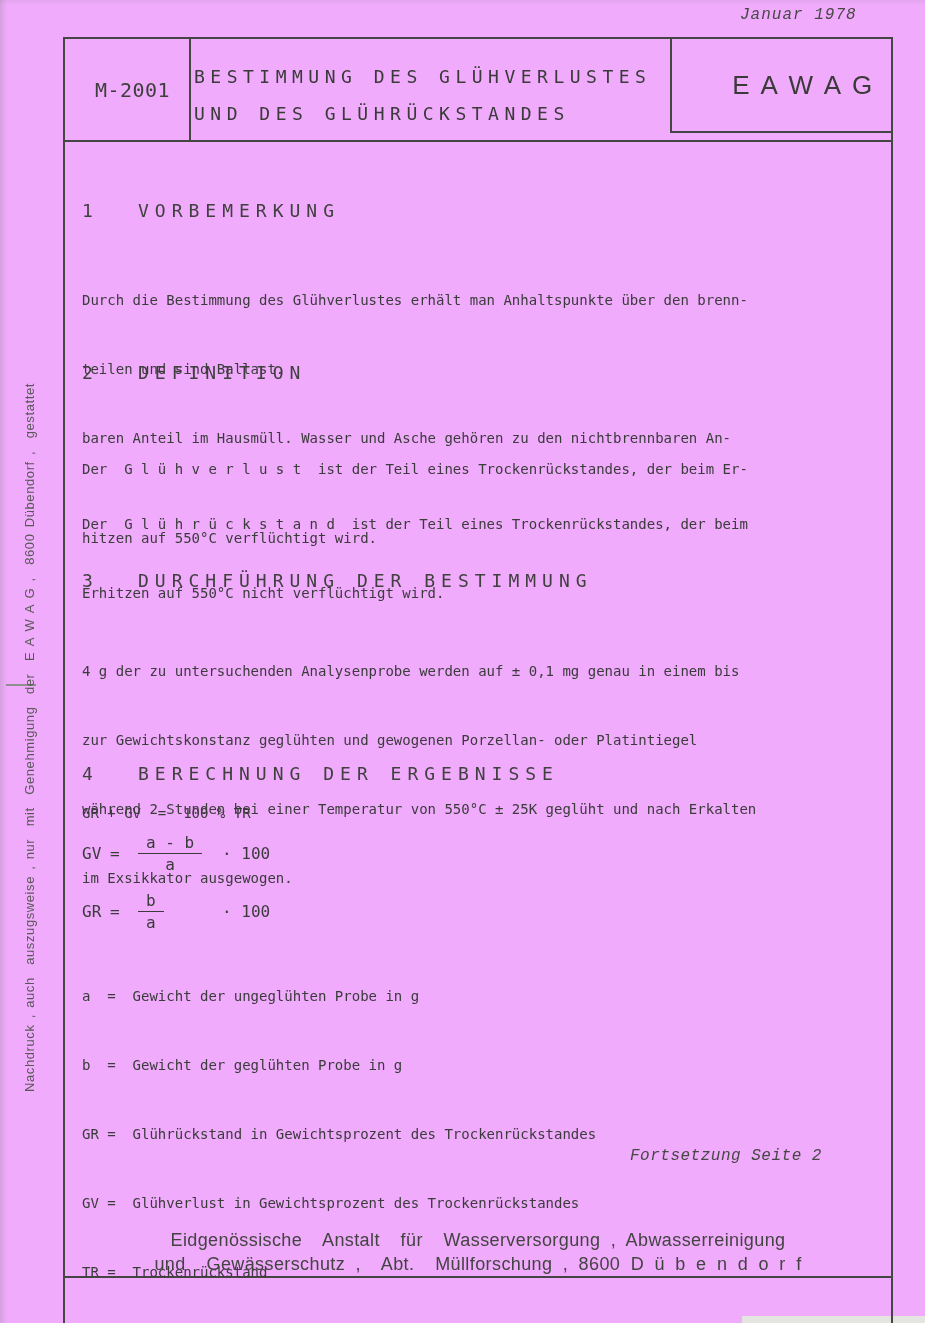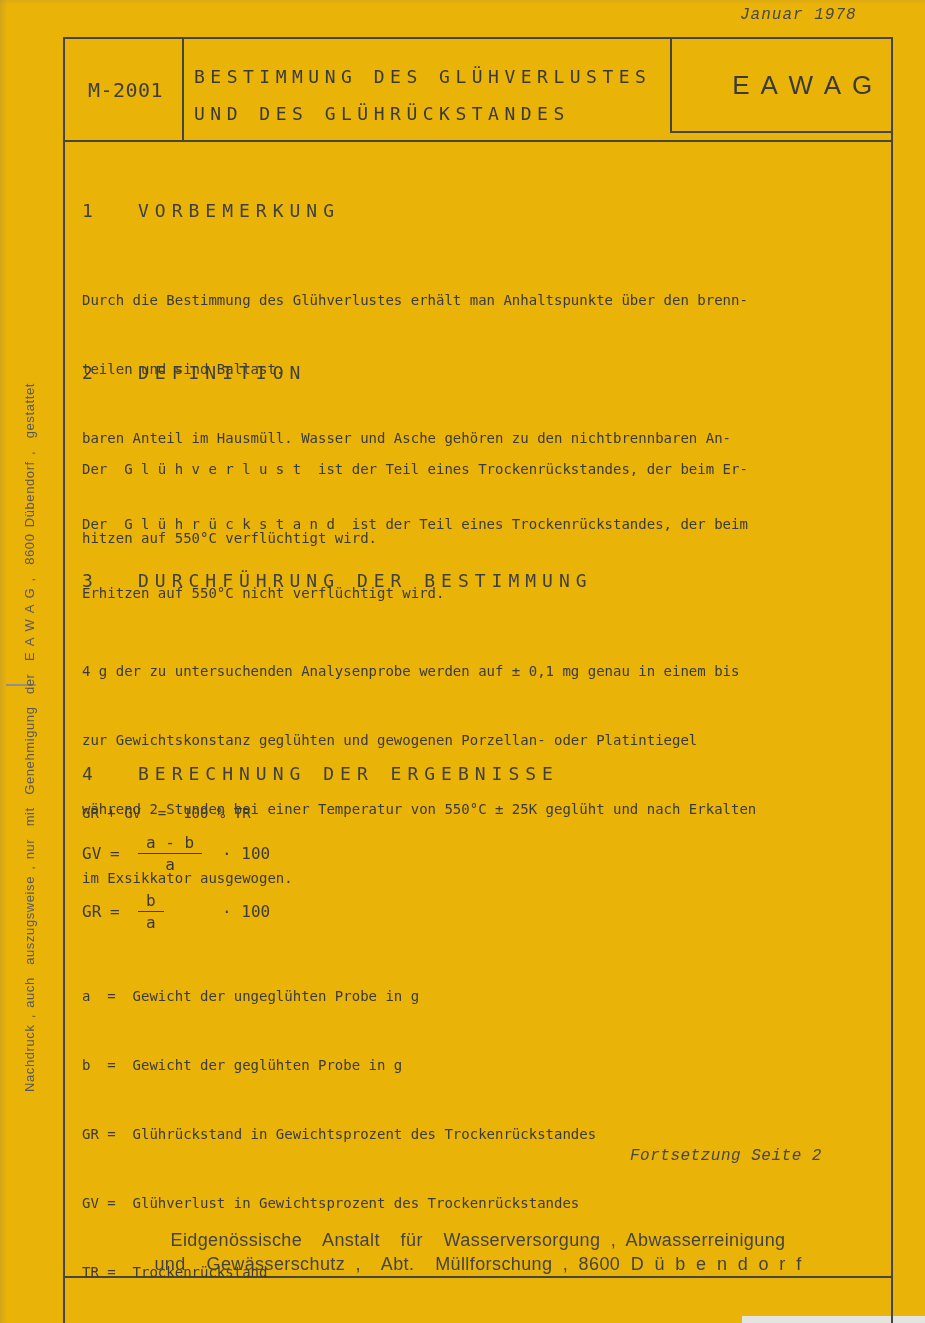--- a/index.html
+++ b/index.html
@@ -1,18 +1,18 @@
 <!DOCTYPE html>
 <html><head>
 <meta charset="utf-8">
 <style>
   html,body { margin:0; padding:0; background:#e9e9e6; }
   .page {
     position:relative; width:925px; height:1323px; margin:0 auto;
-    background:#eab308; overflow:hidden;
+    background:#f0abfc; overflow:hidden;
     font-family:"DejaVu Sans Mono", monospace; color:#3b3b3b;
   }
   
   .edge-left { position:absolute; left:0; top:0; width:7px; height:100%;
     background:linear-gradient(to right, rgba(110,110,105,0.20), rgba(110,110,105,0)); }
   .edge-top { position:absolute; left:0; top:0; width:100%; height:5px;
     background:linear-gradient(to bottom, rgba(110,110,105,0.10), rgba(110,110,105,0)); }
   .corner-patch { position:absolute; left:742px; top:1316px; width:183px; height:7px; background:#e4e4e0; }
   .fold-mark { position:absolute; left:6px; top:684px; width:30px; height:2px; background:#8f8f8d; }
 
@@ -24,21 +24,21 @@
 
   
   .frame { position:absolute; left:63px; top:37px; width:830px; height:1241px;
     border:2px solid #454543; box-sizing:border-box; }
   .ext-line { position:absolute; width:2px; background:#454543; top:1276px; height:47px; }
   .ext-left { left:63px; } .ext-right { left:891px; }
 
   
   .header-row { position:absolute; left:0; top:0; width:100%; height:101px;
     border-bottom:2px solid #454543; box-sizing:content-box; }
-  .num-cell { position:absolute; left:4px; top:0; width:113px; height:101px;
+  .num-cell { position:absolute; left:11px; top:0; width:113px; height:101px;
     border-right:2px solid #454543; display:flex; align-items:center; justify-content:center; }
   .doc-number { font-size:20px; letter-spacing:0.5px; color:#3e3e3c; }
   .title-cell { position:absolute; left:129px; top:19px; }
   .title-line { font-size:18px; letter-spacing:5.5px; line-height:37px; color:#3a3a38; white-space:pre; }
   .eawag-box { position:absolute; right:0; top:0; width:175px; height:92px;
     border-left:2px solid #454543; border-bottom:2px solid #454543;
     display:flex; align-items:center; justify-content:center;padding-left:44px; }
   .org-logo { font-family:"Liberation Sans", sans-serif; font-size:26px;
     letter-spacing:2.5px; color:#3a3a38; white-space:pre; }
 

